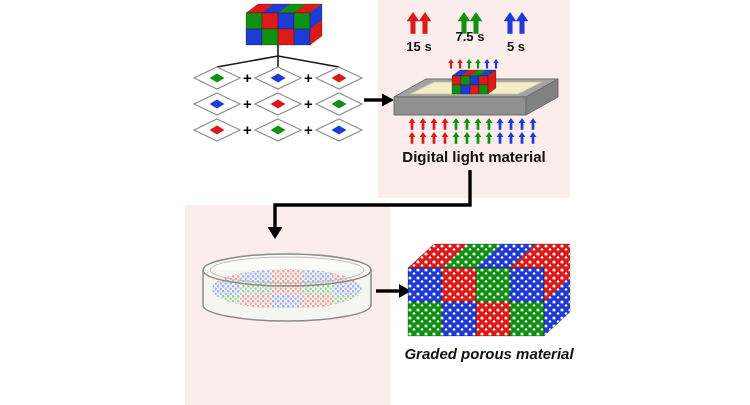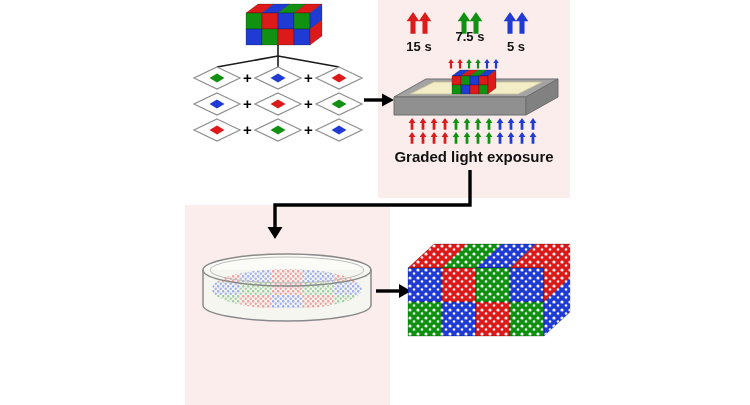--- a/index.html
+++ b/index.html
@@ -273,14 +273,15 @@
         <polygon points="0,24 26,0 162,0 136,24" fill="url(#pore)"></polygon>
         <polygon points="136,24 162,0 162,68 136,92" fill="url(#pore)"></polygon>
       </g>
     </g>
   </svg>
 
   <div class="lbl time" style="left:398px;top:40px;width:42px;">15 s</div>
   <div class="lbl time" style="left:449px;top:30px;width:42px;">7.5 s</div>
   <div class="lbl time" style="left:495px;top:40px;width:42px;">5 s</div>
 
-  <div class="lbl" style="left:378px;top:149px;width:192px;">Graded light exposure</div>
+  <div class="lbl" style="left:378px;top:149px;width:192px;">Digital light material</div>
+  <div class="lbl italic" style="left:388px;top:346px;width:202px;">Graded porous material</div>
 </div>
 
 </body></html>

